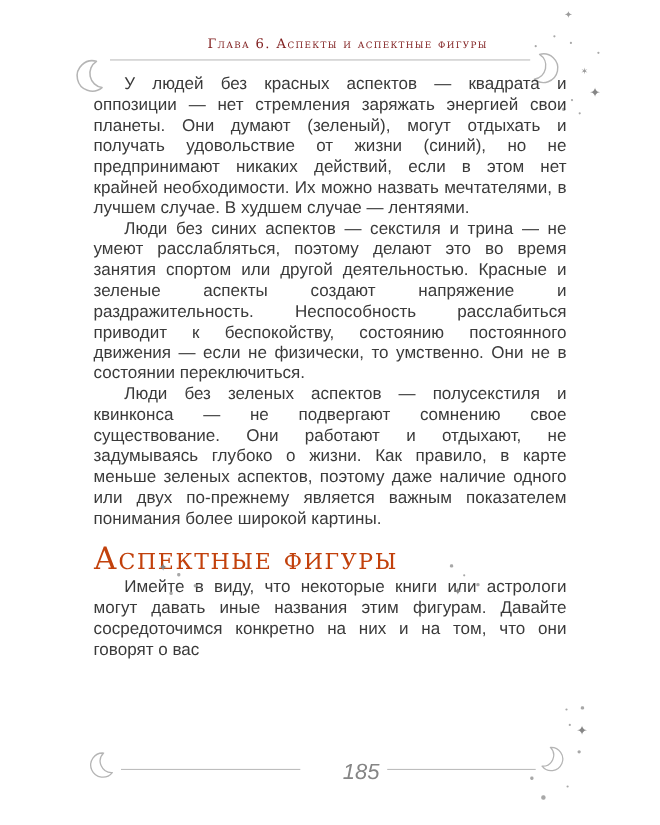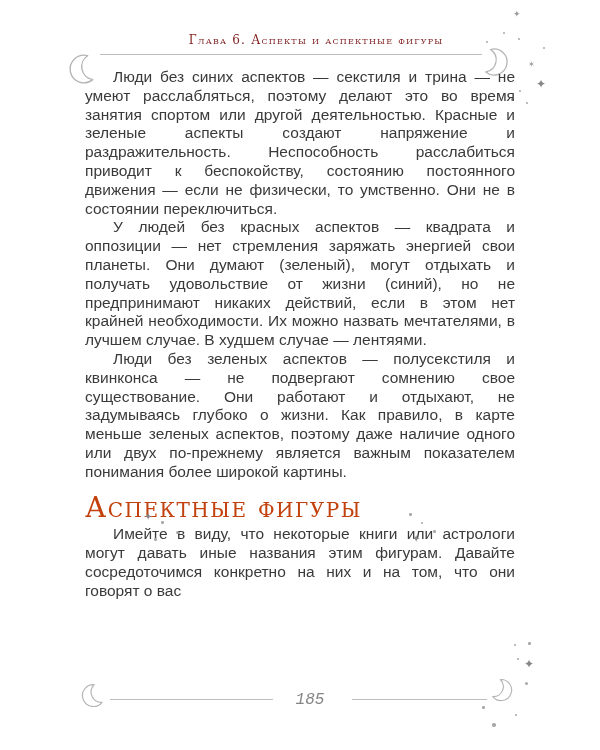--- a/index.html
+++ b/index.html
@@ -59,24 +59,24 @@
     font-family:"DejaVu Serif", serif;
     font-variant:small-caps;
     font-weight:normal;
     font-size:28px;
     letter-spacing:1.5px;
     color:#c2410c;
   }
   
   .page-number{
     position:absolute;left:275px;top:691px;width:70px;
-    text-align:center;
-    font-family:Liberation Mono, monospace;
+    text-align:right;
+    font-family:Liberation Sans, sans-serif;
     font-style:italic;
-    font-size:16px;
+    font-size:20px;
     color:#858585;
   }
 </style>
 </head>
 <body>
 
 <div class="page">
 
   <div class="chapter-title">Глава 6. Аспекты и аспектные фигуры</div>
   <div class="rule header"></div>
@@ -97,22 +97,22 @@
   <span class="dot" style="left:518px;top:38px;width:2px;height:2px"></span>
   <span class="dot" style="left:486px;top:41px;width:2px;height:2px"></span>
   <span class="dot" style="left:543px;top:47px;width:2px;height:2px"></span>
   <span class="star" style="left:528px;top:61px;font-size:8px">✶</span>
   <span class="star big" style="left:536px;top:78px;font-size:12px">✦</span>
   <span class="dot" style="left:519px;top:90px;width:2px;height:2px"></span>
   <span class="dot" style="left:511px;top:98px;width:2.5px;height:2.5px"></span>
   <span class="dot" style="left:526px;top:102px;width:2px;height:2px"></span>
 
   <div class="content">
+    <p>У людей без красных аспектов — квадрата и оппозиции — нет стремления заряжать энергией свои планеты. Они думают (зеленый), могут отдыхать и получать удовольствие от жизни (синий), но не предпринимают никаких действий, если в этом нет крайней необходимости. Их можно назвать мечтателями, в лучшем случае. В худшем случае — лентяями.</p>
     <p>Люди без синих аспектов — секстиля и трина — не умеют расслабляться, поэтому делают это во время занятия спортом или другой деятельностью. Красные и зеленые аспекты создают напряжение и раздражительность. Неспособность расслабиться приводит к беспокойству, состоянию постоянного движения — если не физически, то умственно. Они не в состоянии переключиться.</p>
-    <p>У людей без красных аспектов — квадрата и оппозиции — нет стремления заряжать энергией свои планеты. Они думают (зеленый), могут отдыхать и получать удовольствие от жизни (синий), но не предпринимают никаких действий, если в этом нет крайней необходимости. Их можно назвать мечтателями, в лучшем случае. В худшем случае — лентяями.</p>
     <p>Люди без зеленых аспектов — полусекстиля и квинконса — не подвергают сомнению свое существование. Они работают и отдыхают, не задумываясь глубоко о жизни. Как правило, в карте меньше зеленых аспектов, поэтому даже наличие одного или двух по-прежнему является важным показателем понимания более широкой картины.</p>
     <h2 class="section-heading">Аспектные фигуры</h2>
     <p>Имейте в виду, что некоторые книги или астрологи могут давать иные названия этим фигурам. Давайте сосредоточимся конкретно на них и на том, что они говорят о вас</p>
   </div>
 
   <span class="star big" style="left:144px;top:512px;font-size:10px">✦</span>
   <span class="dot" style="left:161px;top:521px;width:2.5px;height:2.5px"></span>
   <span class="dot" style="left:176px;top:531px;width:3px;height:3px"></span>
   <span class="dot" style="left:154px;top:538px;width:2.5px;height:2.5px"></span>
 

